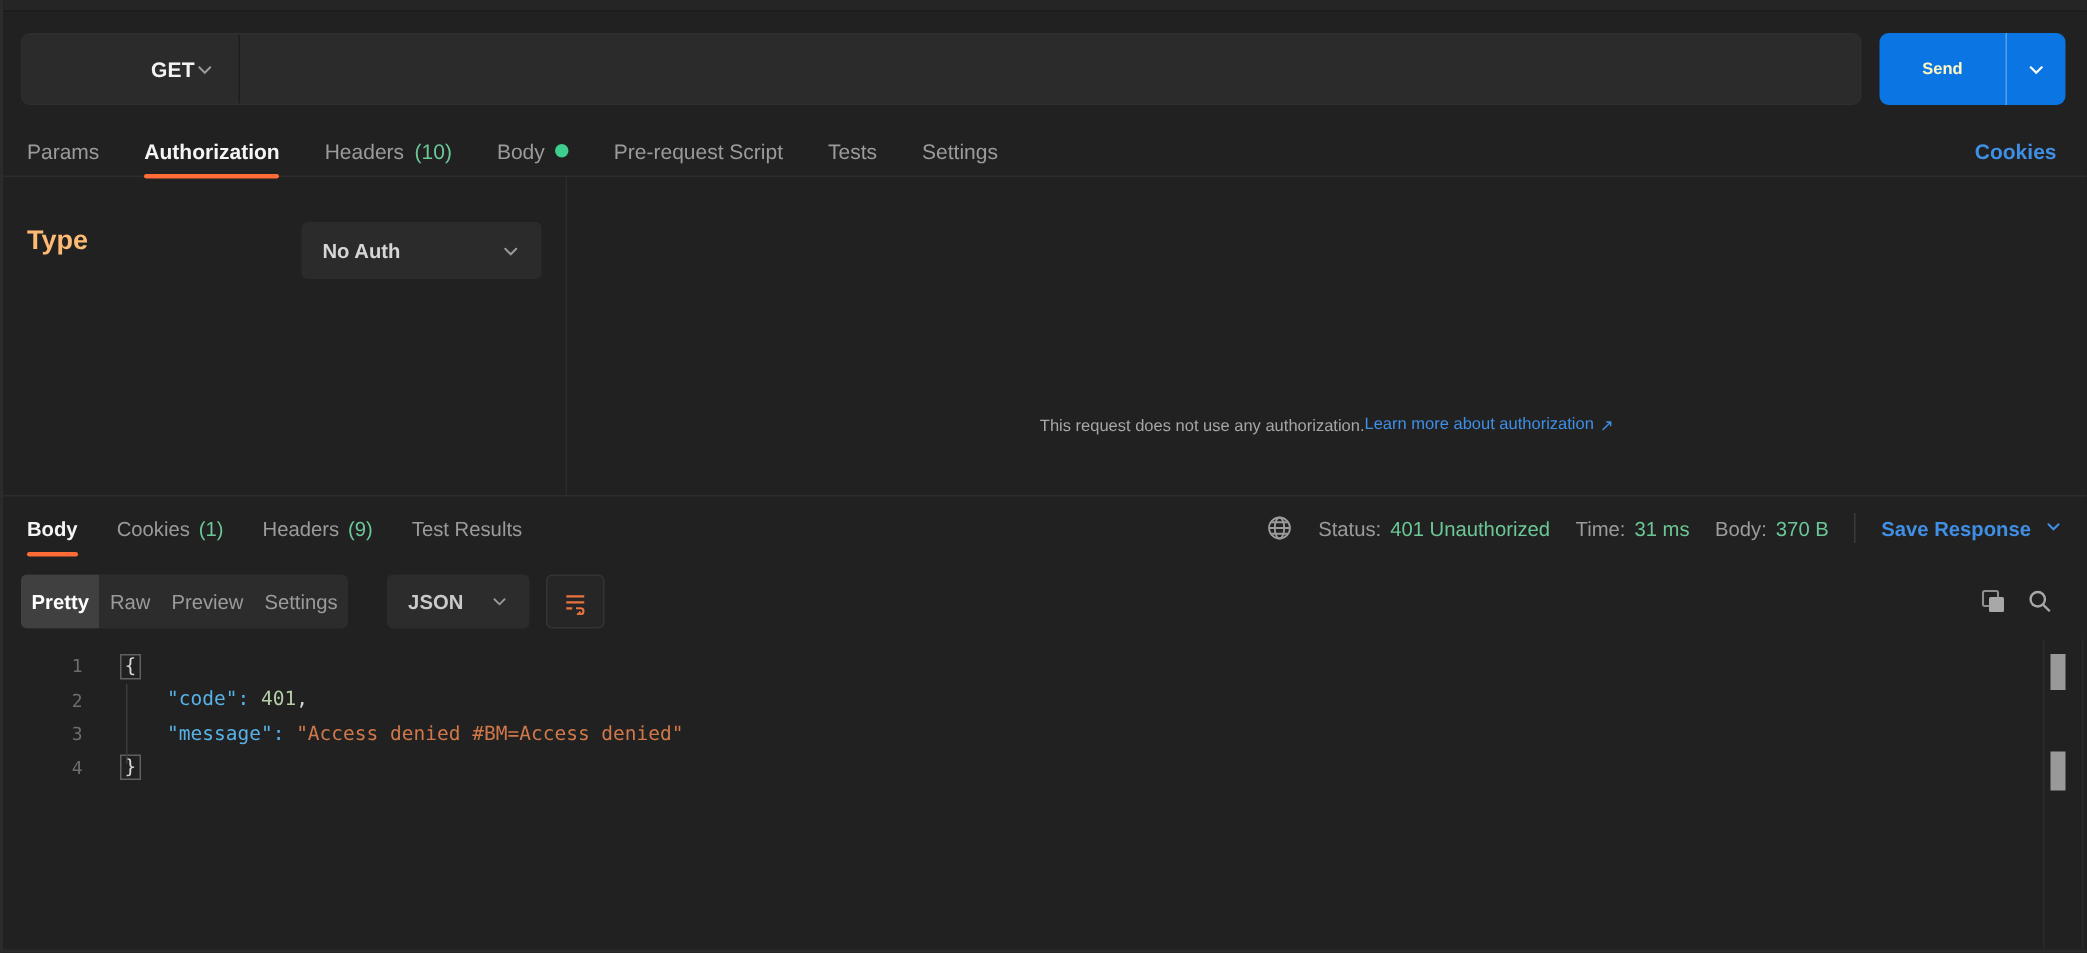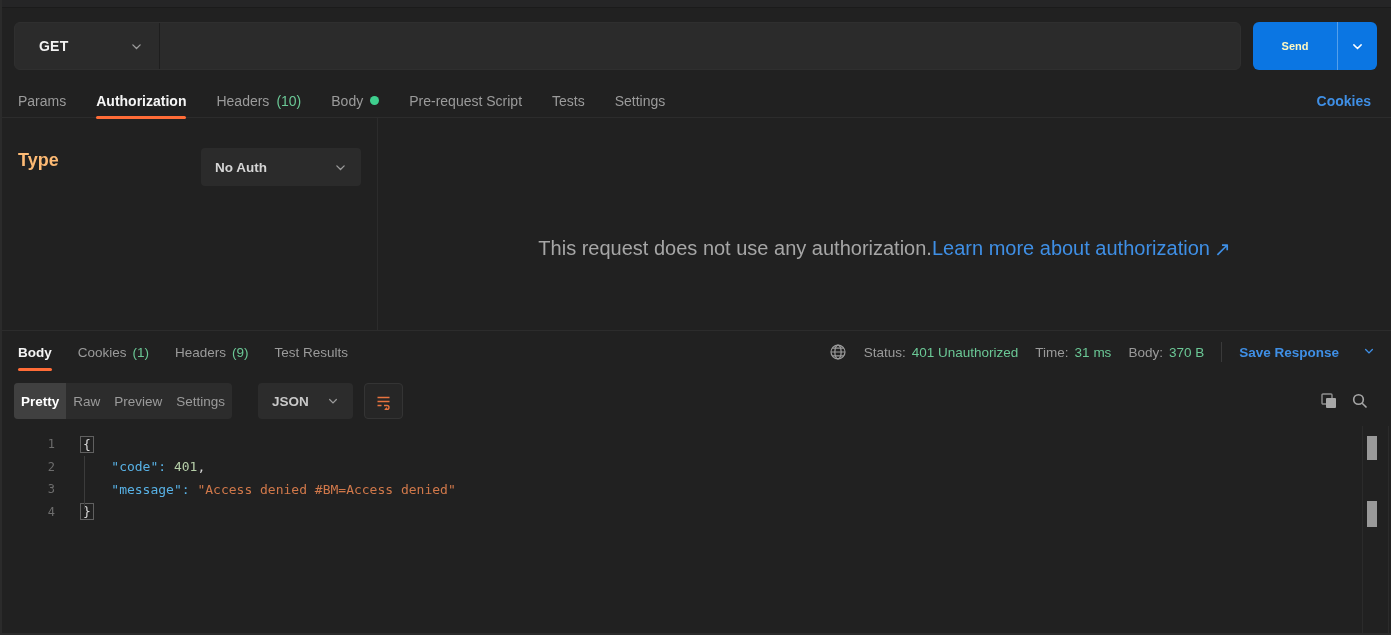--- a/index.html
+++ b/index.html
@@ -11,21 +11,21 @@
   *{margin:0;padding:0;box-sizing:border-box}
   html,body{width:1391px;height:635px;overflow:hidden;background:var(--bg);
     font-family:"Liberation Sans",sans-serif;-webkit-font-smoothing:antialiased}
   .app{position:absolute;inset:0;border-left:2px solid #2b2b2b;border-bottom:2px solid #2b2b2b}
 
   .topstrip{position:absolute;top:0;left:0;right:0;height:8px;background:#252526;border-bottom:1px solid #1b1b1b}
 
   
   .req-row{position:absolute;top:22px;left:12px;right:14px;height:48px;display:flex}
   .req-group{flex:1;display:flex;background:var(--panel);border:1px solid #2f2f2f;border-radius:6px;overflow:hidden}
-  .method{width:145px;display:flex;align-items:center;justify-content:space-between;padding:0 16px 0 24px;border-right:1px solid #1e1e1e;cursor:pointer}
+  .method{width:145px;display:flex;align-items:center;justify-content:flex-end;padding:0 16px 0 24px;border-right:1px solid #1e1e1e;cursor:pointer}
   .m-label{font-weight:700;font-size:14px;color:var(--text);letter-spacing:.2px}
   .chev{color:#9b9b9b;display:flex}
   .url-input{flex:1;background:transparent;border:none;outline:none;color:#e8e8e8;font-size:14px;padding:0 18px;font-family:inherit;font-weight:600}
   .send{width:124px;margin-left:12px;display:flex;border-radius:6px;overflow:hidden;background:var(--send);cursor:pointer}
   .send-main{width:84px;display:flex;align-items:center;justify-content:center;color:#fef9c3;font-weight:700;font-size:11px}
   .send-chev{flex:1;display:flex;align-items:center;justify-content:center;border-left:1px solid rgba(255,255,255,.3);color:#fff}
 
   
   .req-tabs{position:absolute;top:84px;left:0;right:0;height:34px;display:flex;align-items:stretch;padding-left:16px;gap:30px;border-bottom:1px solid var(--border)}
   .tab{display:flex;align-items:center;gap:7px;font-size:14px;color:var(--muted);position:relative;cursor:pointer;white-space:nowrap}
@@ -34,35 +34,35 @@
   .count{color:var(--green)}
   .dot{width:9px;height:9px;border-radius:50%;background:#3ecf8e}
   .cookies-link{margin-left:auto;margin-right:20px;display:flex;align-items:center;font-size:14px;font-weight:700;color:var(--blue);cursor:pointer}
 
   
   .auth{position:absolute;top:118px;left:0;right:0;height:212px;display:flex}
   .auth-left{width:376px;position:relative;border-right:1px solid var(--border)}
   .type-label{position:absolute;left:16px;top:32px;font-size:18px;font-weight:600;color:#fdba74}
   .auth-select{position:absolute;left:199px;top:30px;width:160px;height:38px;background:var(--panel);border-radius:4px;display:flex;align-items:center;justify-content:space-between;padding:0 14px;cursor:pointer}
   .sel-label{font-size:13.5px;font-weight:600;color:#d6d6d6}
-  .auth-right{flex:1;display:flex;justify-content:center;align-items:flex-start;padding-top:119px;font-size:20px;color:#a6a6a6}
+  .auth-right{flex:1;display:flex;justify-content:center;align-items:center;padding-top:119px;font-size:11px;color:#a6a6a6}
   .learn{color:var(--blue);margin-left:0;cursor:pointer;display:inline-flex;gap:4px}
 
   
   .response{position:absolute;top:330px;left:0;right:0;bottom:0;border-top:1px solid var(--border)}
   .resp-header{height:42px;display:flex;align-items:stretch;padding-left:16px}
   .resp-header .tab{font-size:13.5px;gap:6px}
   .resp-header .tab.active::after{bottom:2px}
   .resp-tabs{display:flex;gap:26px}
   .resp-meta{margin-left:auto;display:flex;align-items:center;gap:17px;padding-right:16px;font-size:13.5px}
   .pair{display:flex;gap:6px;white-space:nowrap}
   .lab{color:var(--muted)}
   .val{color:var(--green)}
   .meta-divider{width:1px;height:20px;background:#3a3a3a}
-  .save{display:flex;align-items:flex-start;gap:24px;color:var(--blue);font-weight:700;cursor:pointer;white-space:nowrap}
+  .save{display:flex;align-items:flex-start;gap:9px;color:var(--blue);font-weight:700;cursor:pointer;white-space:nowrap}
 
   .toolbar{position:absolute;top:52px;left:12px;right:0;height:36px;display:flex;align-items:center}
   .segmented{display:flex;height:36px;background:var(--panel2);border-radius:4px;overflow:hidden}
   .seg{display:flex;align-items:center;padding:0 7px;font-size:13.5px;color:var(--muted);cursor:pointer}
   .seg.active{background:var(--seg-active);color:#fff;font-weight:600}
   .json-select{margin-left:26px;height:36px;background:var(--panel2);border-radius:4px;display:flex;align-items:center;gap:18px;padding:0 14px;font-size:13.5px;font-weight:600;color:#c9c9c9;cursor:pointer}
   .wrap-btn{margin-left:11px;width:39px;height:36px;background:#262626;border:1px solid #343434;border-radius:4px;display:flex;align-items:center;justify-content:center;cursor:pointer}
   .toolbar-right{margin-left:auto;display:flex;gap:13px;padding-right:22px;align-items:center}
   .icon-btn{color:#a8a8a8;cursor:pointer;display:flex}
 

